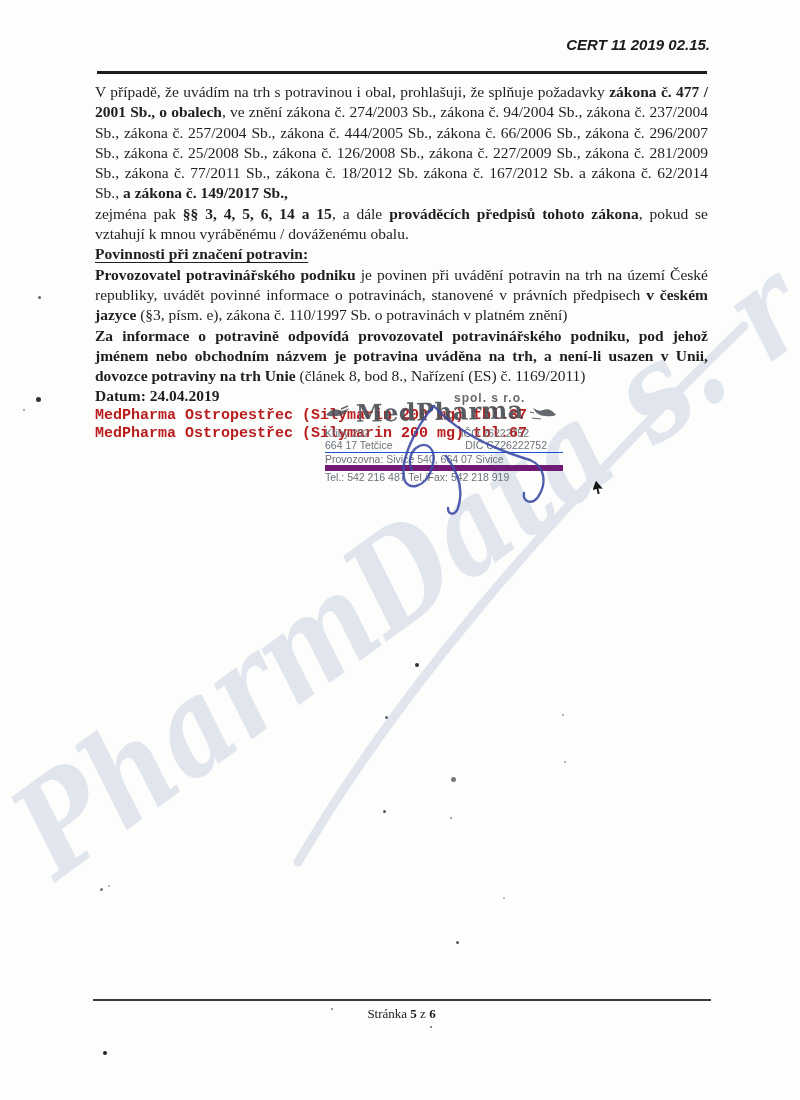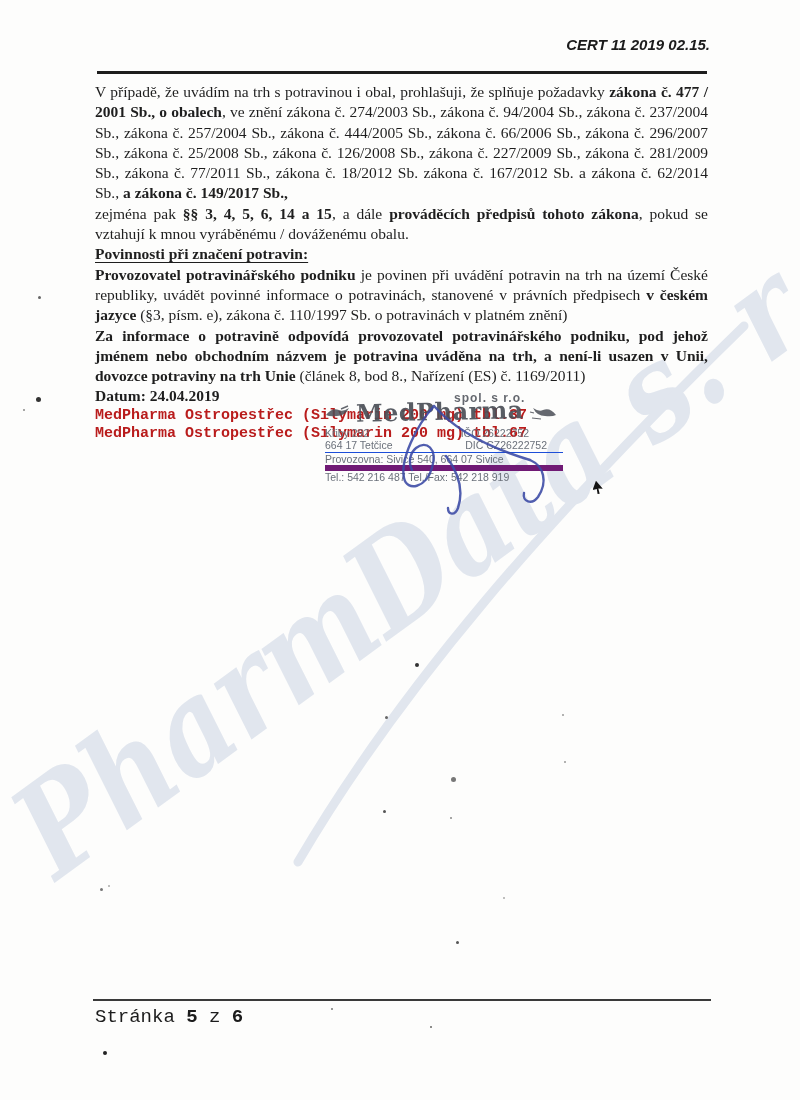--- a/index.html
+++ b/index.html
@@ -66,21 +66,21 @@
   .addr-row2{border-bottom:1px solid #1d4ed8;}
   .addr-row2 .addr-right{margin-right:16px;}
   .addr-row3{border-bottom:6px solid #701a75;}
   
   .signature{position:absolute;left:372px;top:398px;z-index:4;}
   .signature svg{display:block;}
   
   .footer-rule{position:absolute;left:93px;top:999px;width:618px;height:2px;background:#3a3a3a;z-index:2;}
   .page-number{
     position:absolute;left:95px;top:1006px;width:613px;z-index:2;
-    font-family:Liberation Mono, monospace;font-size:19px;color:#1c1c1c;
+    font-family:Liberation Serif, serif;font-size:13px;text-align:center;color:#1c1c1c;
   }
   .page-number b{font-weight:700;}
   
   .speck{position:absolute;border-radius:50%;z-index:5;}
   .ink-pointer{
     position:absolute;left:593px;top:481px;width:10px;height:13px;z-index:5;
     background:#141414;transform:rotate(8deg);
     clip-path:polygon(20% 0, 100% 55%, 55% 58%, 75% 95%, 55% 100%, 40% 62%, 0 75%);
   }
 </style>

